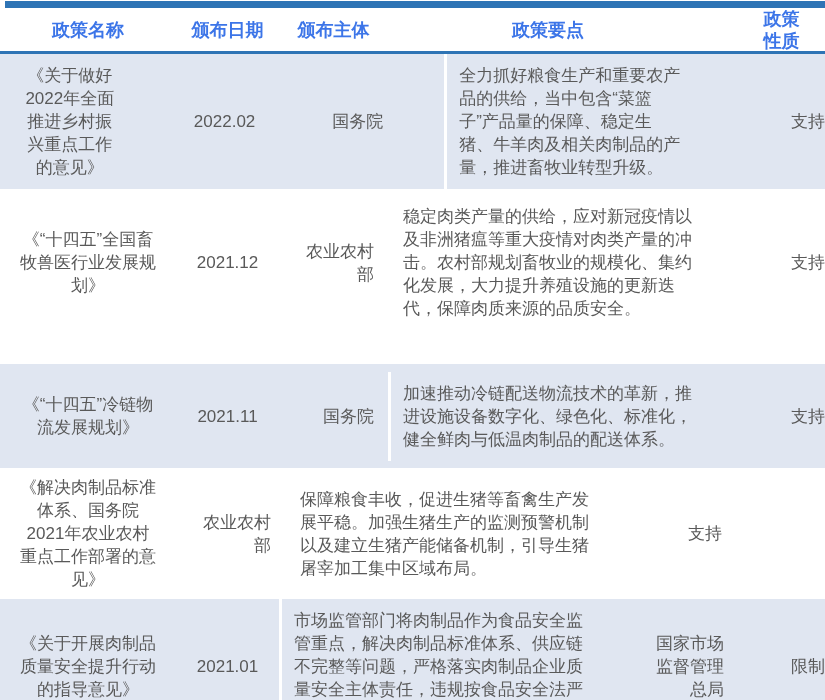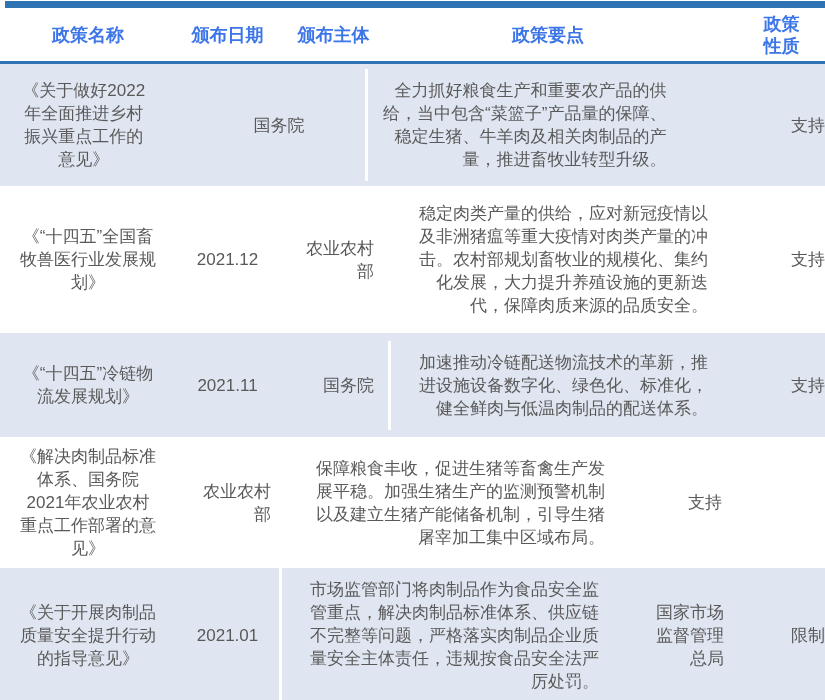--- a/index.html
+++ b/index.html
@@ -12,39 +12,39 @@
   body{
     width:825px;height:700px;
     font-family:"Liberation Sans","DejaVu Sans",sans-serif;
     color:var(--text-gray);
   }
   .page{position:relative;width:825px;height:700px;background:#fff;overflow:hidden;}
   .topbar{position:absolute;top:1px;left:5px;right:0;height:7px;background:var(--bar-blue);}
 
   .table{position:absolute;top:8px;left:0;width:825px;}
   .hrow{
-    display:flex;align-items:center;height:53px;
+    display:flex;align-items:center;height:43px;
     color:var(--header-blue);font-weight:bold;font-size:18px;line-height:22px;
   }
   .hcell{box-sizing:border-box;text-align:center;}
   .divider{height:3px;background:var(--bar-blue);}
 
   .row{display:flex;align-items:center;font-size:17px;line-height:23px;}
   .row.alt{background:var(--row-alt);}
   .r1{min-height:122px;gap:47px;}
   .r2{min-height:147px;}
-  .r3{min-height:104px;}
+  .r3{min-height:104px;margin-top:28px;}
   .r4{min-height:128px;}
   .r5{min-height:127px;}
 
   .cell{box-sizing:border-box;}
   .c-name  {width:176px;text-align:center;padding:8px 19px;}
   .c-date  {width:103px;text-align:center;}
   .c-issuer{width:109px;text-align:right;padding:0 14px;}
-  .c-points{width:350px;text-align:right;padding:10px 30px 10px 12px;border-left:3px solid #ffffff;}
+  .c-points{width:350px;text-align:left;padding:10px 30px 10px 12px;border-left:3px solid #ffffff;}
   .c-nature{width:87px;text-align:right;}
 
   .h-name  {width:176px;}
   .h-date  {width:103px;}
   .h-issuer{width:109px;}
   .h-points{width:350px;padding-right:30px;}
   .h-nature{width:87px;}
   .h-nature .wrap2{display:inline-block;width:40px;}
 </style>
 </head>
@@ -60,20 +60,21 @@
       <div class="hcell h-date">颁布日期</div>
       <div class="hcell h-issuer">颁布主体</div>
       <div class="hcell h-points">政策要点</div>
       <div class="hcell h-nature"><span class="wrap2">政策性质</span></div>
     </div>
 
     <div class="divider"></div>
 
     <div class="row alt r1">
       <div class="cell c-name">《关于做好2022年全面推进乡村振兴重点工作的意见》</div>
+      <div class="cell c-date">2022.02</div>
       <div class="cell c-issuer">国务院</div>
       <div class="cell c-points">全力抓好粮食生产和重要农产品的供给，当中包含“菜篮子”产品量的保障、稳定生猪、牛羊肉及相关肉制品的产量，推进畜牧业转型升级。</div>
       <div class="cell c-nature">支持</div>
     </div>
 
     <div class="row r2">
       <div class="cell c-name">《“十四五”全国畜牧兽医行业发展规划》</div>
       <div class="cell c-date">2021.12</div>
       <div class="cell c-issuer">农业农村部</div>
       <div class="cell c-points">稳定肉类产量的供给，应对新冠疫情以及非洲猪瘟等重大疫情对肉类产量的冲击。农村部规划畜牧业的规模化、集约化发展，大力提升养殖设施的更新迭代，保障肉质来源的品质安全。</div>

